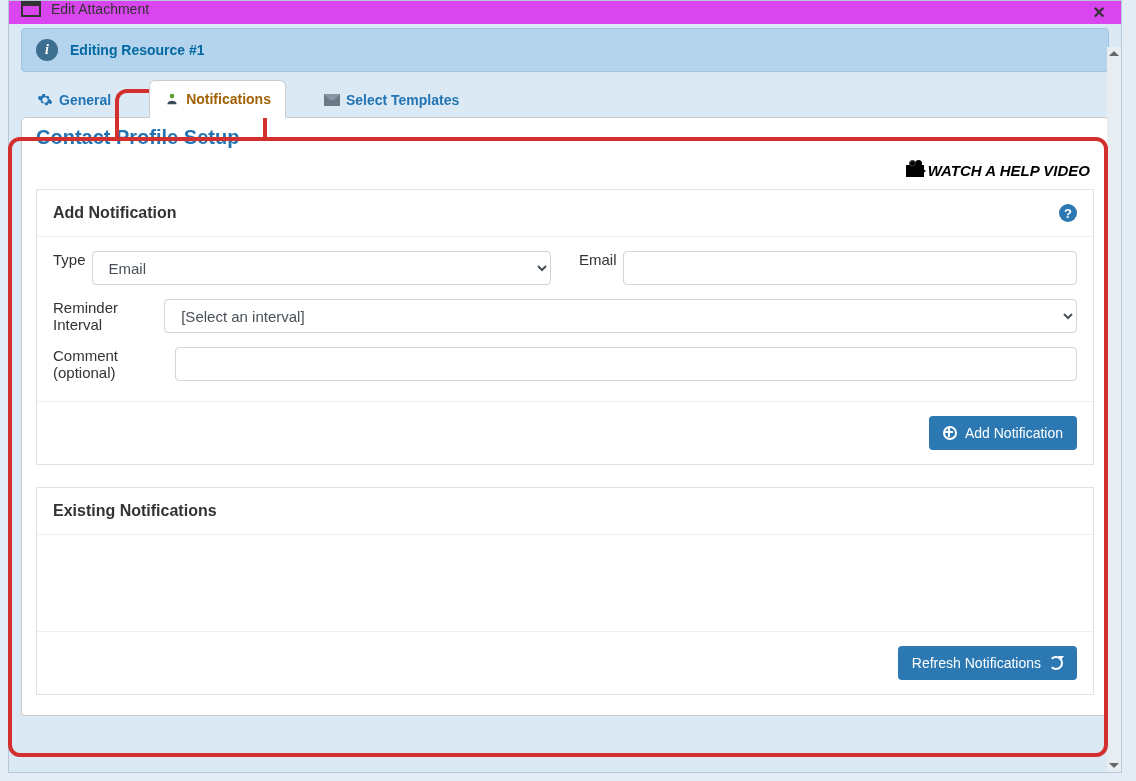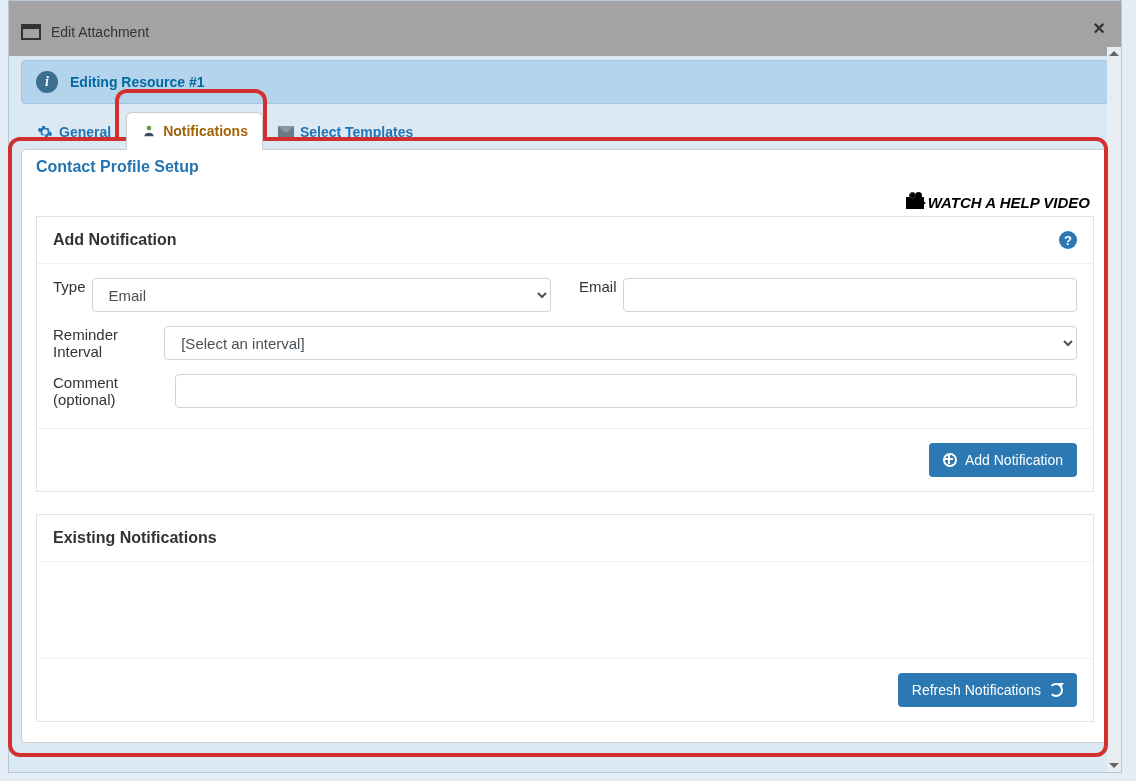--- a/index.html
+++ b/index.html
@@ -11,23 +11,23 @@
       overflow: hidden;
       position: relative;
       font-size: 14px;
     }
     .modal {
       position: absolute; left: 8px; top: 0; right: 14px; bottom: 8px;
       background: #dbe9f5;
       border: 1px solid #b8c8d8;
     }
     .modal-header {
-      display: flex; align-items: flex-end; justify-content: space-between;
-      padding: 16px 12px;
-      background: #a3a3a3;
+      display: flex; align-items: flex-start; justify-content: space-between;
+      padding: 0 12px;
+      background: #d946ef;
     }
     .modal-header-left { display: flex; align-items: center; gap: 10px; }
     .modal-header-icon { width: 20px; height: 16px; border: 2px solid #333; border-top-width: 5px; }
     .modal-title { color: #333; font-size: 14px; }
     .modal-close { font-size: 20px; font-weight: bold; color: #333; cursor: pointer; padding: 0 4px; }
 
     .info-banner {
       margin: 4px 12px 4px 12px;
       background: #b4d3ec;
       border: 1px solid #a0c4e4;
@@ -36,41 +36,41 @@
       display: flex; align-items: center; gap: 12px;
     }
     .info-icon {
       width: 22px; height: 22px; border-radius: 50%; background: #3c6e8f;
       color: #fff; display: flex; align-items: center; justify-content: center;
       font-family: Georgia, serif; font-style: italic; font-weight: bold; font-size: 14px;
     }
     .info-text { font-weight: bold; color: #0369a1; }
 
     .tabs {
-      display: flex; align-items: flex-end; gap: 1px; padding: 0 14px;
+      display: flex; align-items: flex-end; gap: 24px; padding: 0 14px;
       margin-top: 8px;
     }
     .tab { display: flex; align-items: center; gap: 6px; padding: 10px 14px; font-weight: bold; color: #2274b2; cursor: pointer; }
     .tab.active {
       background: #fff; color: #a16207; border: 1px solid #ccc; border-bottom: 1px solid #fff;
       border-radius: 6px 6px 0 0; position: relative; z-index: 2;
     }
     .tab .ticon { width: 16px; height: 16px; display: inline-flex; align-items: center; justify-content: center; }
 
     .content-area {
       margin: -1px 12px 12px 12px; background: #fff; border: 1px solid #ccc; border-radius: 4px;
       position: relative; padding: 16px 14px 20px 14px;
     }
     .highlight-frame {
       position: absolute; border: 4px solid #d32f2f; border-radius: 12px; pointer-events: none;
     }
     .highlight-tab   { left: 115px; top: 89px;  width: 152px; height: 50px; border-bottom: none; border-radius: 12px 12px 0 0; }
     .highlight-body  { left: 8px;   top: 137px; width: 1100px; height: 620px; }
 
-    .section-title { color: #2274b2; font-weight: bold; font-size: 16px; position: relative; top: -8px; background: #fff; padding: 0 4px; display: inline-block; margin-left: -4px; }
+    .section-title { color: #2274b2; font-weight: bold; font-size: 20px; position: relative; top: -8px; background: #fff; padding: 0 4px; display: inline-block; margin-left: -4px; }
 
     .help-video { position: absolute; right: 18px; top: 44px; display: flex; align-items: center; gap: 4px; font-weight: bold; font-size: 15px; color: #000; cursor: pointer; font-style: italic; }
     .help-video .camicon { width: 18px; height: 12px; background: #000; position: relative; }
     .help-video .camicon::before { content:""; position:absolute; right:-6px; top:2px; border:4px solid transparent; border-left:6px solid #000; }
     .help-video .camicon::after { content:""; position:absolute; left:3px; top:-5px; width:5px; height:5px; border:1px solid #000; border-radius:50%; box-shadow: 6px 0 0 -0px #000 inset, 6px 0 0 0 #000; background:#fff; }
 
     .panel { border: 1px solid #dfe3e8; border-radius: 0; margin-top: 32px; }
     .panel-header { padding: 14px 16px; border-bottom: 1px solid #eef0f3; display: flex; justify-content: space-between; align-items: center; }
     .panel-header h3 { font-size: 16px; font-weight: bold; color: #333; }
     .panel-body { padding: 14px 16px 6px 16px; }

